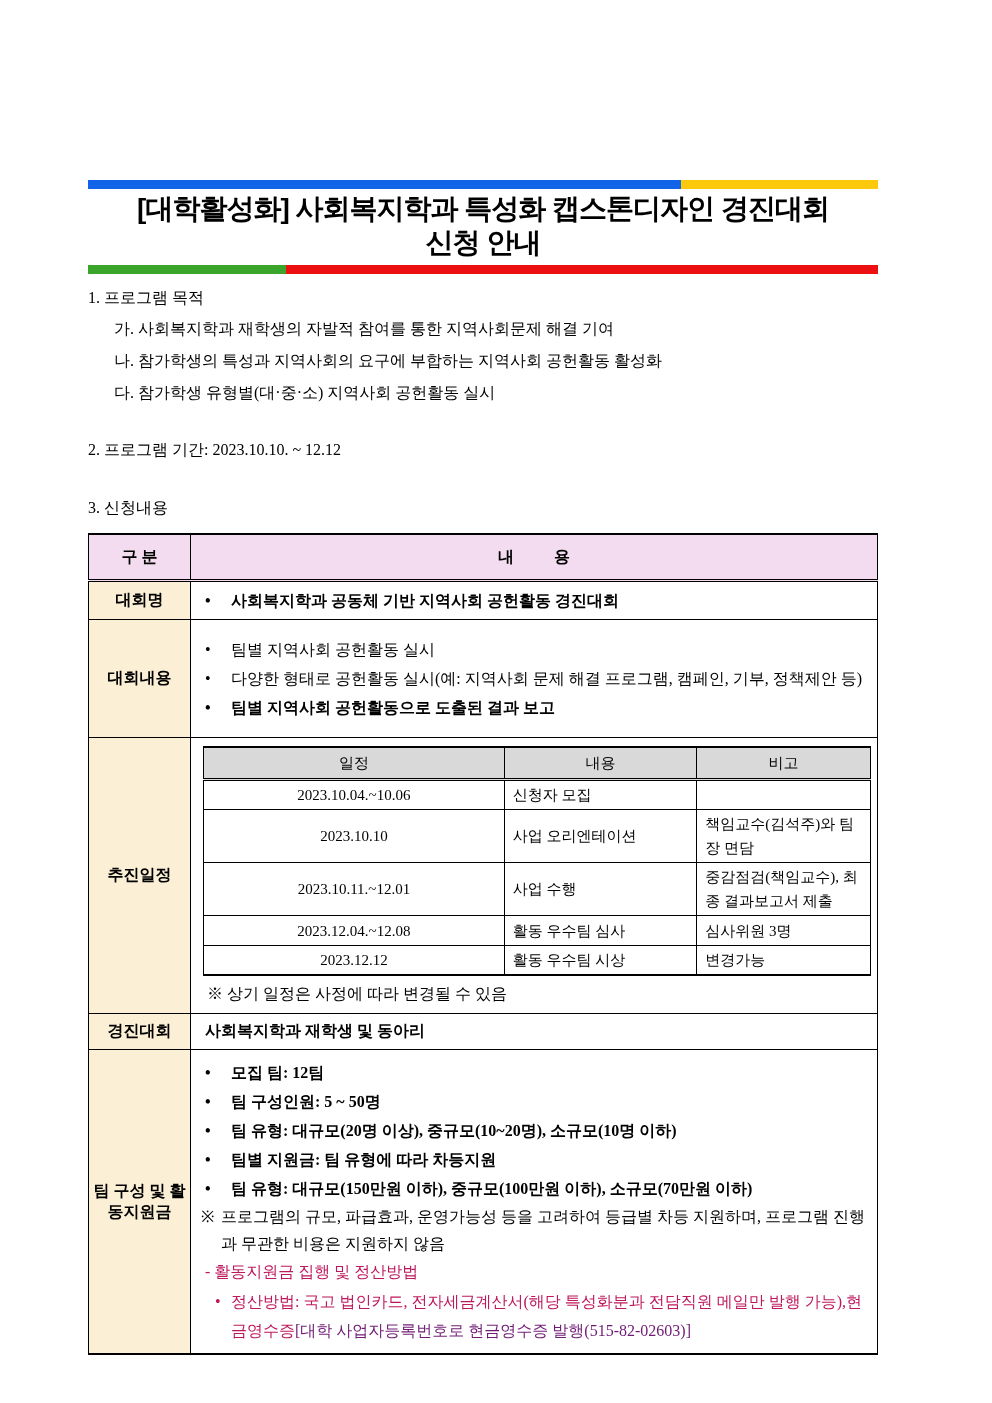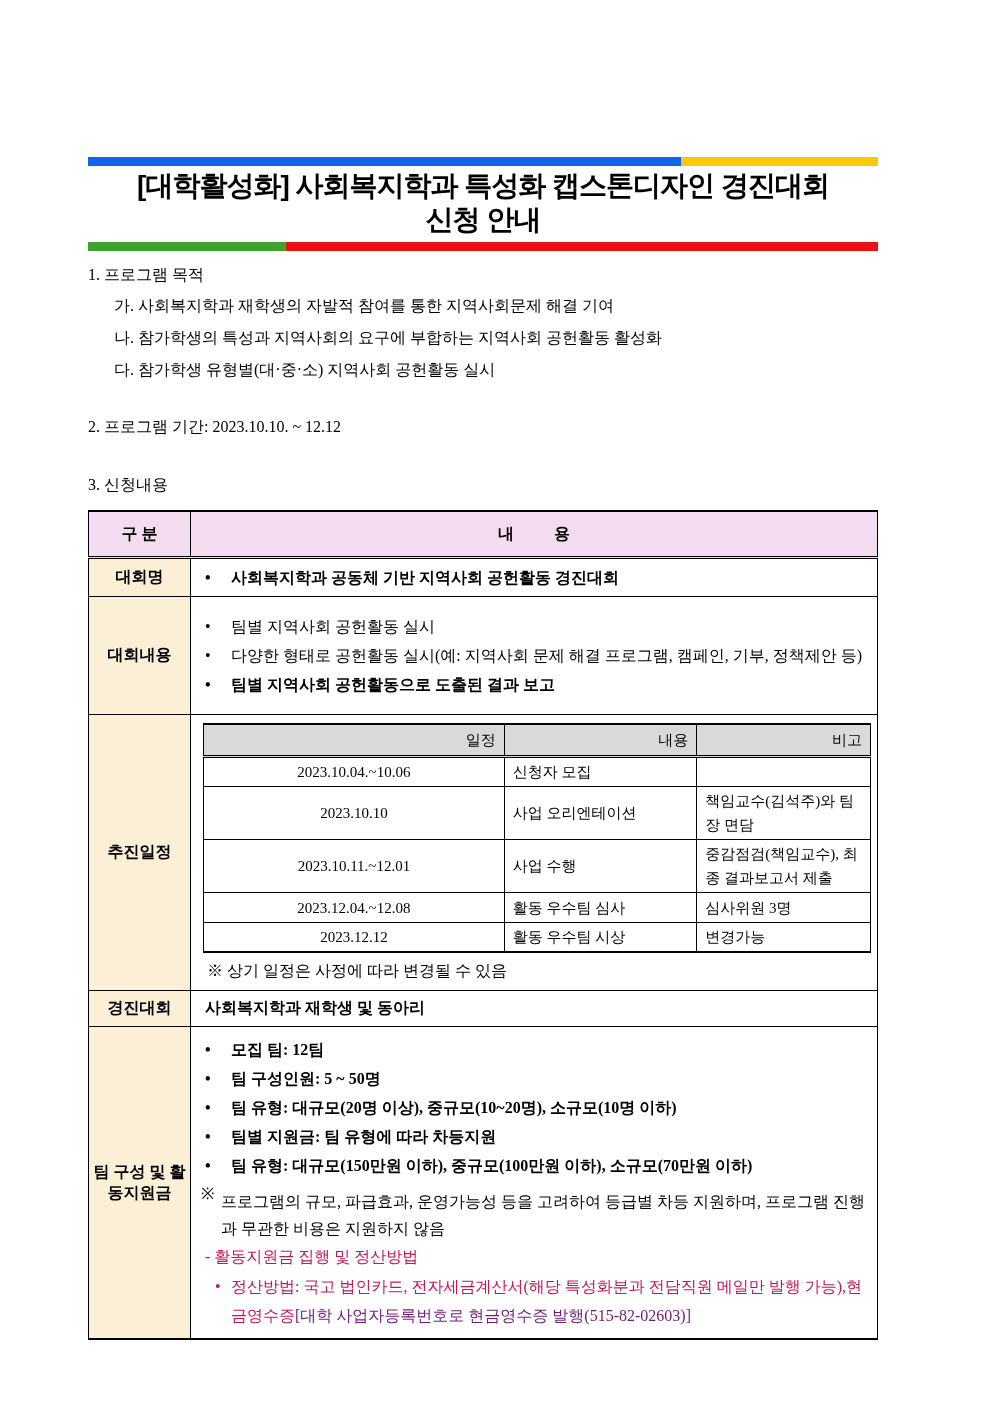--- a/index.html
+++ b/index.html
@@ -1,18 +1,18 @@
 <!DOCTYPE html>
 <html><head>
 <meta charset="utf-8">
 <style>
   html,body { margin:0; padding:0; background:#ffffff; }
   body { width:992px; height:1403px; font-family:"Liberation Serif","DejaVu Serif",serif; color:#000; }
   .page { position:relative; width:992px; height:1403px; overflow:hidden; }
-  .content { position:absolute; left:88px; top:157px; width:790px; }
+  .content { position:absolute; left:88px; top:180px; width:790px; }
 
   
   .bar { display:flex; height:9px; }
   .seg-blue   { width:75%; background:#1164E8; }
   .seg-yellow { width:25%; background:#FCC90D; }
   .seg-green  { width:25%; background:#3BA42A; }
   .seg-red    { width:75%; background:#ED1010; }
   .doc-title {
     font-family:"Liberation Sans","DejaVu Sans",sans-serif;
     font-weight:bold; font-size:28px; line-height:1.22;
@@ -39,27 +39,27 @@
   table.main tr.last td { border-bottom:2.5px solid #000; }
   .pre { white-space:pre; }
   .bold { font-weight:bold; }
 
   
   .li { display:flex; line-height:29px; }
   .li .bm { width:26px; flex:0 0 26px; text-align:left; padding-left:4px; }
   .li .tx { flex:1; }
   .note-li { display:flex; line-height:27px; }
   .note-li .bm { width:20px; flex:0 0 20px; }
-  .note-li .tx { flex:1;margin-top:8px; }
+  .note-li .tx { flex:1; }
 
   
   table.inner { width:calc(100% - 10px); margin:6px 0 4px 8px; border-collapse:collapse; table-layout:fixed; font-size:15px; }
   table.inner td { border:1px solid #000; padding:2px 8px; line-height:24px; vertical-align:middle; }
   table.inner tr.ihdr td {
-    background:#D9D9D9; text-align:right; height:26px;
+    background:#D9D9D9; text-align:center; height:26px;
     border-top:2px solid #000; border-bottom:3px double #000;
   }
   table.inner td.c1 { width:46%; text-align:center; }
   table.inner td.c2 { width:28.5%; text-align:left; }
   table.inner td.c3 { width:25.5%; text-align:left; }
   table.inner tr.ilast td { border-bottom:2px solid #000; }
   .sched-note { line-height:26px; padding:1px 0 2px 12px; }
 
   
   .blue { color:#be185d; }

